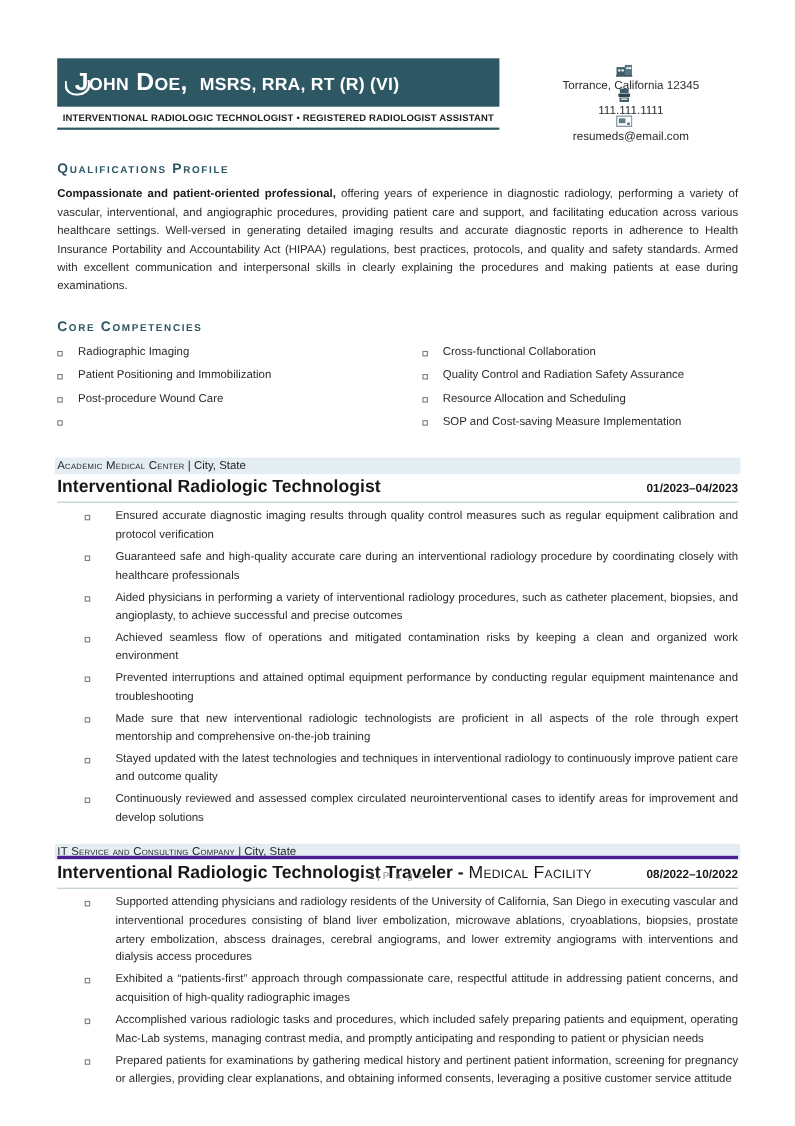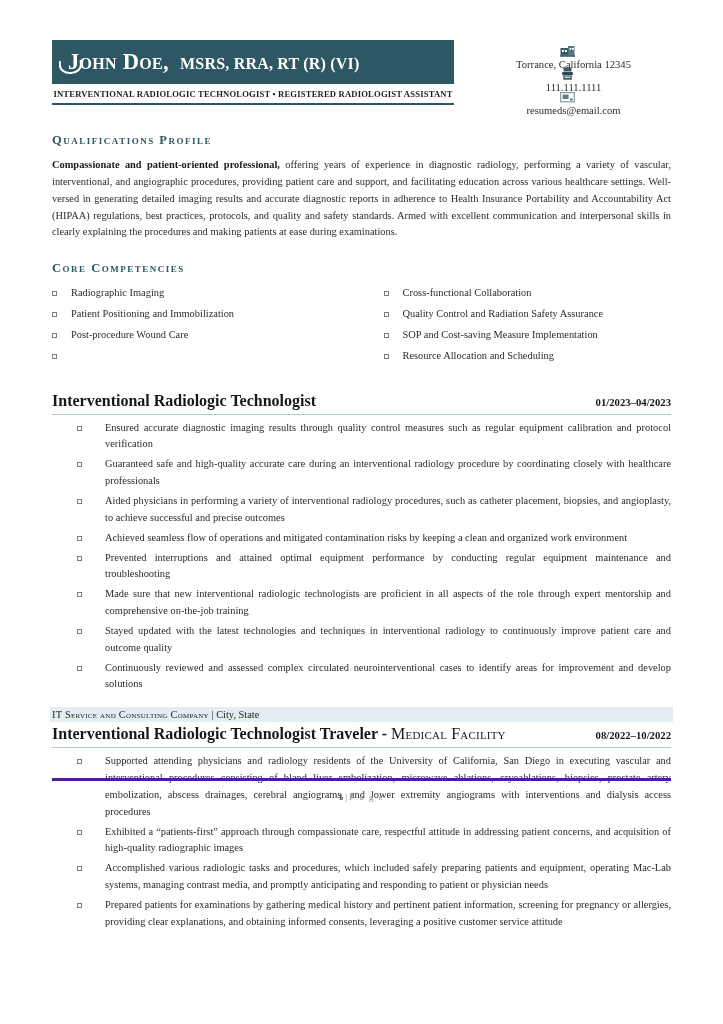--- a/index.html
+++ b/index.html
@@ -14,22 +14,21 @@
     color: #2b2b2b;
     position: relative;
     overflow: hidden;
   }
 
   .page {
     width: 723px;
     height: 820px;
     position: relative;
     box-sizing: border-box;
-    padding: 4px 52px;
-    font-family: Liberation Serif, serif;
+    padding: 17px 52px;
   }
 
   
   .header {
     position: relative;
     padding-top: 36px;
     display: flex;
     align-items: flex-start;
   }
   .header-left {
@@ -344,33 +343,36 @@
         <div class="comp-item">
             <span class="sq"></span>
             <span>Cross-functional Collaboration</span>
           </div>
         <div class="comp-item">
             <span class="sq"></span>
             <span>Quality Control and Radiation Safety Assurance</span>
           </div>
         <div class="comp-item">
             <span class="sq"></span>
+            <span>Resource Allocation and Scheduling</span>
+          </div>
+        <div class="comp-item">
+            <span class="sq"></span>
             <span>SOP and Cost-saving Measure Implementation</span>
-          </div>
-        <div class="comp-item">
-            <span class="sq"></span>
-            <span>Resource Allocation and Scheduling</span>
           </div>
       </div>
     </div>
   </div>
 
   <div class="section">
 
     <div class="job">
+      <div class="job-company-band">
+        <div class="job-company"><span>Academic Medical Center</span><span class="loc"> | City, State</span></div>
+      </div>
       <div class="job-title-row">
         <div class="job-title"><span>Interventional Radiologic Technologist</span><span class="facility"></span></div>
         <div class="job-dates">01/2023–04/2023</div>
       </div>
       <div class="bullets">
         <div class="bullet-item">
             <span class="sq"></span>
             <span class="bullet-text">Ensured accurate diagnostic imaging results through quality control measures such as regular equipment calibration and protocol verification</span>
           </div>
         <div class="bullet-item">

